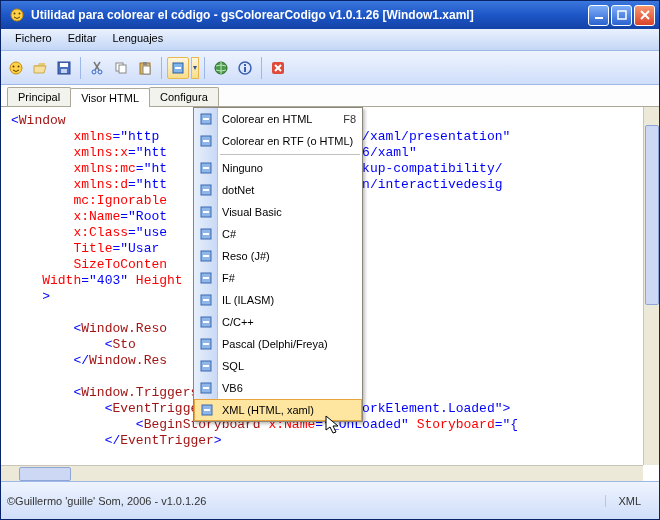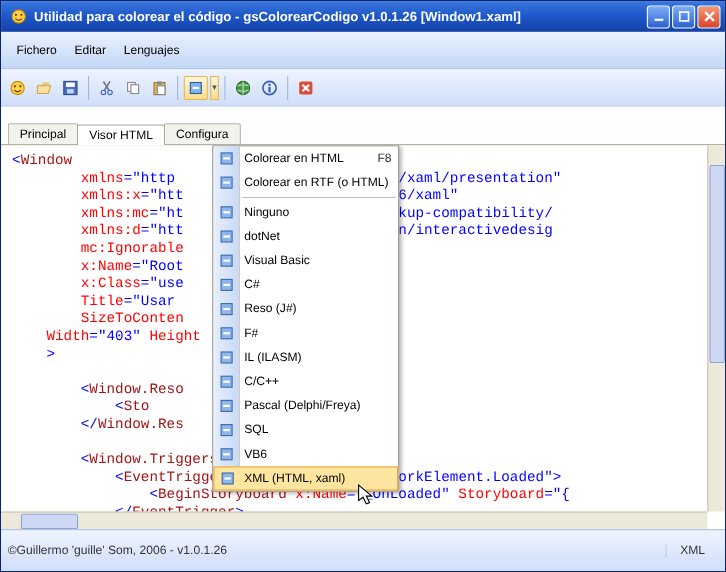--- a/index.html
+++ b/index.html
@@ -5,28 +5,28 @@
   * { box-sizing: border-box; margin: 0; padding: 0; }
   body { font-family: Tahoma, sans-serif; font-size: 11px; background: #fff; width: 660px; height: 520px; overflow: hidden; }
   .window { width: 660px; height: 520px; border: 1px solid #0a246a; display: flex; flex-direction: column; }
   .titlebar { height: 28px; background: linear-gradient(180deg,#3b77dd 0%,#1d56c7 50%,#1342a6 100%); display:flex; align-items:center; padding:0 4px; color:#fff; }
   .titlebar-icon { width:16px; height:16px; margin:0 4px; display:inline-flex; align-items:center; justify-content:center; }
   .titlebar-text { flex:1; font-weight:bold; font-size:12px; padding-left:2px; }
   .winbtns { display:flex; gap:2px; }
   .winbtn { width:21px; height:21px; border-radius:3px; border:1px solid #fff; display:flex; align-items:center; justify-content:center; font-weight:bold; font-size:12px; color:#fff; }
   .winbtn.min, .winbtn.max { background:linear-gradient(180deg,#7eaef9,#2a62cf); }
   .winbtn.close { background:linear-gradient(180deg,#f8986e,#d9432b); }
-  .menubar { height:34px; background:linear-gradient(180deg,#eaf1fd,#c3d7f6); display:flex; align-items:center; padding:0 6px; border-bottom:1px solid #9db8e6; }
+  .menubar { height:22px; background:linear-gradient(180deg,#eaf1fd,#c3d7f6); display:flex; align-items:flex-start; padding:0 6px; border-bottom:1px solid #9db8e6; }
   .menubar span { padding:3px 8px; cursor:default; }
   .toolbar { height:34px; background:linear-gradient(180deg,#eef4fe,#d0defa); display:flex; align-items:center; padding:0 4px; gap:2px; border-bottom:1px solid #9db8e6; }
   .tbico { width:22px; height:22px; border-radius:2px; display:flex; align-items:center; justify-content:center; }
   .tbsep { width:1px; height:22px; background:#9db8e6; margin:0 3px; }
   .tbdrop { width:8px; display:flex; align-items:center; justify-content:center; font-size:8px; color:#34558c; }
   .workarea { flex:1; background:#fff; position:relative; display:flex; flex-direction:column; }
-  .tabs { height:35px; display:flex; align-items:flex-end; padding:3px 6px 0 6px; background:#fdfdfd; border-bottom:1px solid #aca899; gap:0; }
+  .tabs { height:22px; display:flex; align-items:flex-end; padding:3px 6px 0 6px; background:#fdfdfd; border-bottom:1px solid #aca899; gap:0; }
   .tab { padding:3px 10px; border:1px solid #aca899; border-bottom:none; background:#f3f3ee; font-size:11px; margin-right:-1px; border-radius:2px 2px 0 0; }
   .tab.active { background:#fff; position:relative; top:1px;margin-top:28px; }
   .codewrap { flex:1; overflow:hidden; position:relative; }
   .code { font-family:"Courier New",monospace; font-size:13px; line-height:16px; padding:6px 10px; white-space:pre; height:100%; overflow:hidden; }
   .blu { color:#0000ff; } .mar { color:#a31515; } .red { color:#ff0000; }
   .hsb { position:absolute; left:0; right:16px; bottom:0; height:16px; background:#ece9d8; border-top:1px solid #c8c4b8; }
   .hsb .thumb { position:absolute; left:18px; top:1px; width:52px; height:14px; background:#cdd9f4; border:1px solid #8ea6d6; border-radius:2px; }
   .vsb { position:absolute; right:0; top:0; bottom:16px; width:16px; background:#ece9d8; border-left:1px solid #c8c4b8; }
   .vsb .thumb { position:absolute; top:18px; left:1px; height:180px; width:14px; background:#cdd9f4; border:1px solid #8ea6d6; border-radius:2px; }
   .statusbar { height:38px; background:linear-gradient(180deg,#eef4fe,#d0defa); border-top:1px solid #9db8e6; display:flex; align-items:center; padding:0 6px; font-size:11px; color:#333; }

